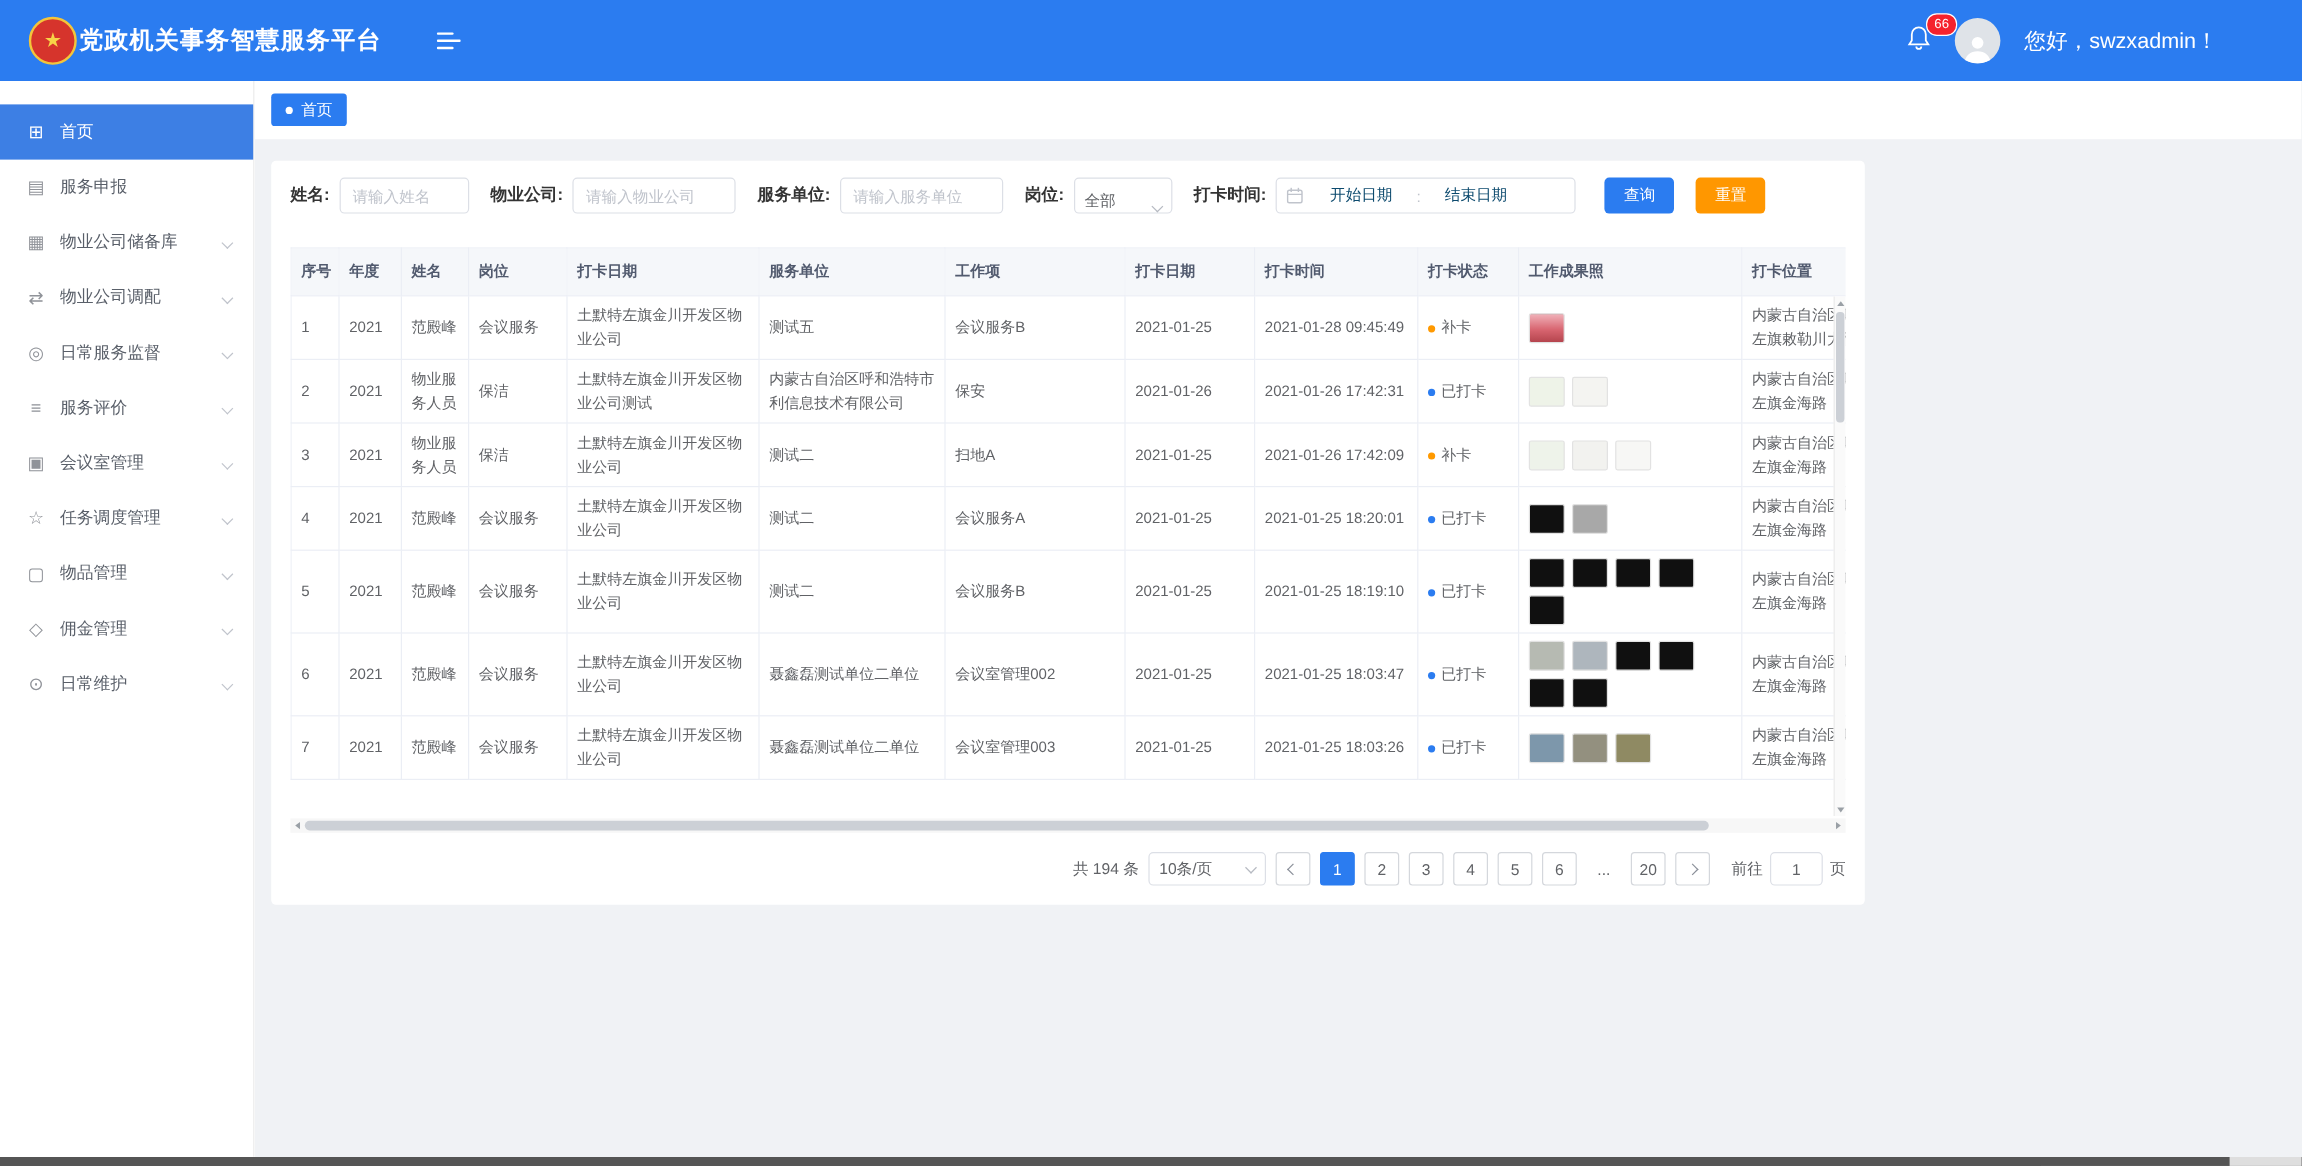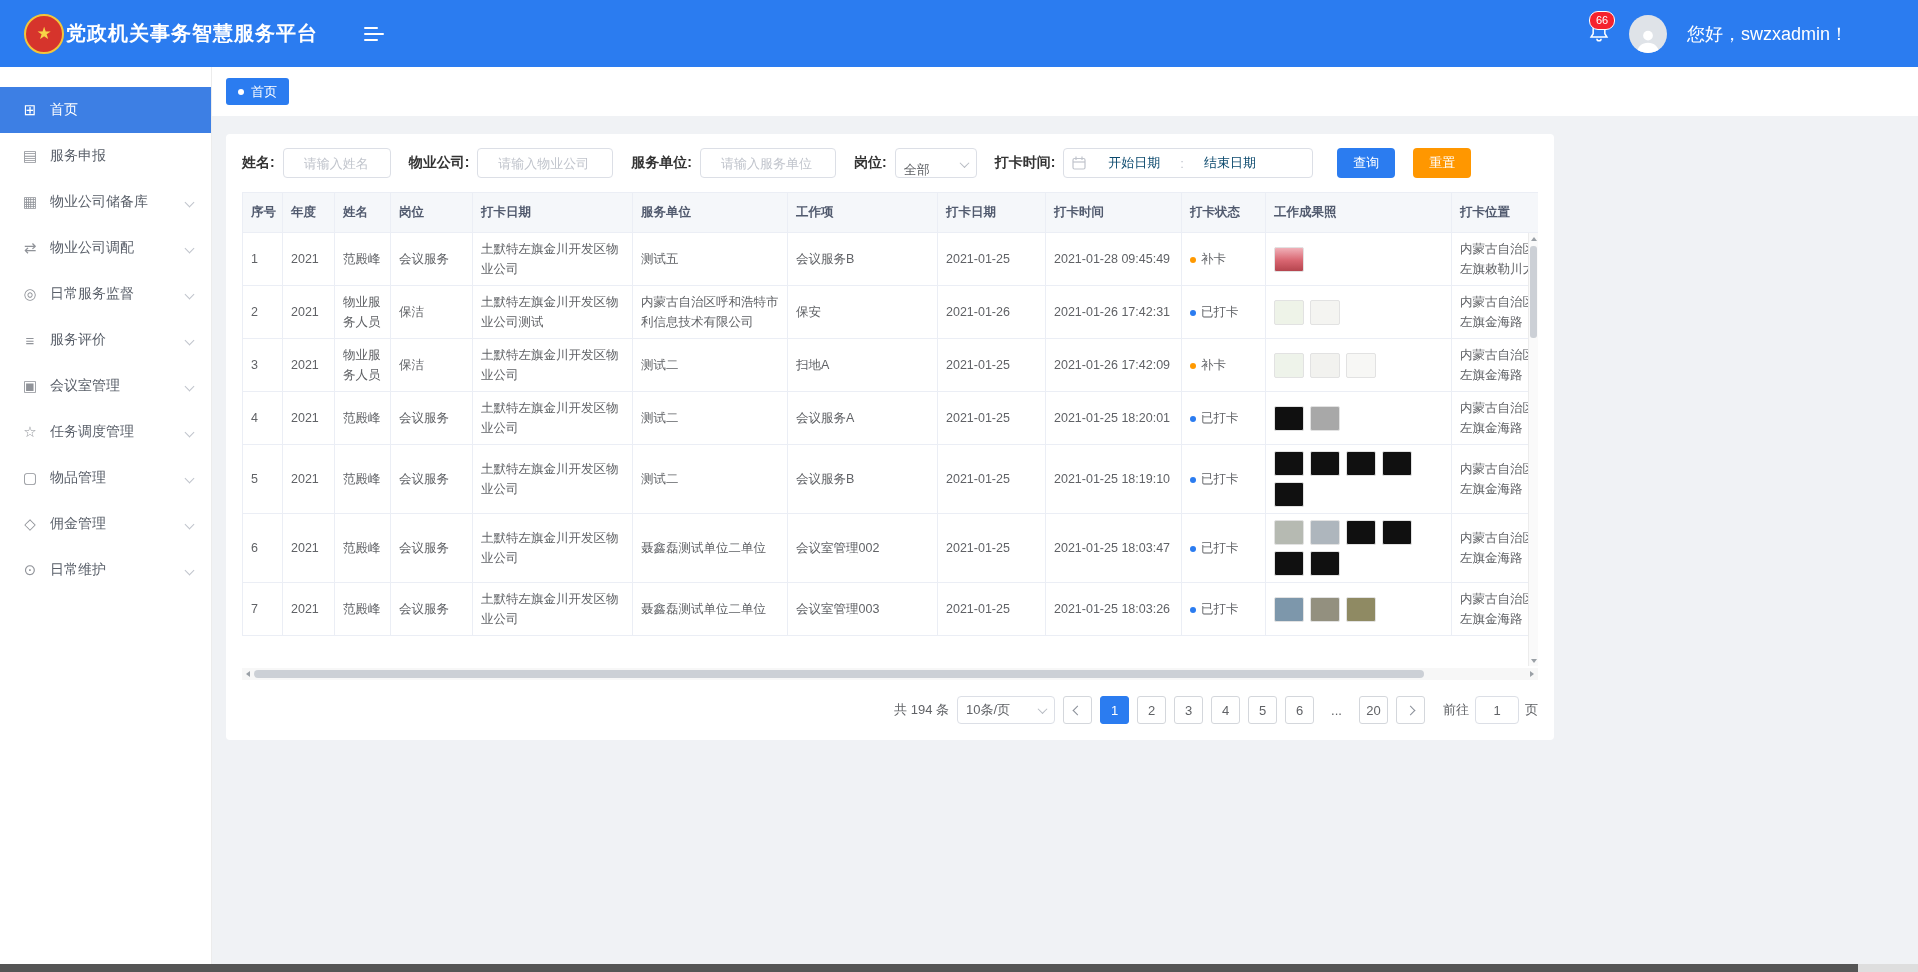--- a/index.html
+++ b/index.html
@@ -6,21 +6,21 @@
   html,body { width:1918px; height:972px; overflow:hidden; }
   body { font-family:"Liberation Sans","DejaVu Sans",sans-serif; background:#f0f2f5; color:#303133; font-size:14px; }
 
   
   .topbar { position:fixed; top:0; left:0; width:1918px; height:67px; background:var(--primary,#2b7cf0); display:flex; align-items:center; padding:0 70px 0 24px; z-index:20; }
   .logo { width:40px; height:40px; border-radius:50%; background:#d6342c; border:2px solid #f3c53a; display:flex; align-items:center; justify-content:center; color:#f7d447; font-size:17px; flex:0 0 auto; }
   .app-title { color:#fff; font-size:20px; font-weight:bold; margin-left:2px; letter-spacing:1px; white-space:nowrap; }
   .collapse-btn { margin-left:46px; background:none; border:none; cursor:pointer; display:flex; align-items:center; }
   .topbar-right { margin-left:auto; display:flex; align-items:center; gap:20px; }
   .bell-wrap { position:relative; cursor:pointer; }
-  .badge { position:absolute; top:-10px; left:0; background:#f5222d; color:#fff; font-size:11px; line-height:1; border-radius:9px; padding:3px 6px; border:1px solid #fff; }
+  .badge { position:absolute; top:-10px; left:16px; background:#f5222d; color:#fff; font-size:11px; line-height:1; border-radius:9px; padding:3px 6px; border:1px solid #fff; }
   .avatar { width:38px; height:38px; border-radius:50%; background:#dfe3e8; display:flex; align-items:flex-end; justify-content:center; overflow:hidden; cursor:pointer; }
   .greeting { color:#fff; font-size:18px; white-space:nowrap; }
 
   
   .sidebar { position:fixed; top:67px; left:0; width:212px; height:897px; background:#fff; border-right:1px solid #ececec; z-index:10; }
   .sidebar nav { padding-top:20px; }
   .sb-item { height:46px; display:flex; align-items:center; padding:0 18px 0 20px; color:#595f69; font-size:14px; cursor:pointer; }
   .sb-item.active { background:var(--sidebar-active,#3d7fe4); color:#fff; }
   .sb-ico { width:20px; margin-right:10px; font-size:15px; color:#909399; text-align:center; flex:0 0 auto; }
   .sb-item.active .sb-ico { color:#fff; }
@@ -35,27 +35,27 @@
 
   .card { margin:18px 0 0 14px; width:1328px; background:#fff; border-radius:4px; padding:14px 16px 16px; }
 
   
   .tabs { display:flex; gap:36px; margin-bottom:16px; }
   .tab { font-size:15px; color:#303133; padding:6px 2px 10px; cursor:pointer; position:relative; }
   .tab.active { color:var(--primary,#2b7cf0); }
   .tab.active::after { content:""; position:absolute; left:0; right:0; bottom:0; height:3px; background:var(--primary,#2b7cf0); border-radius:2px; }
 
   
-  .filters { display:flex; align-items:center; gap:8px; margin-bottom:14px; }
+  .filters { display:flex; align-items:center; gap:8px; margin-bottom:28px; }
   .filters label { font-weight:bold; font-size:14px; color:#333; white-space:nowrap; }
   .filters label:not(:first-child) { margin-left:10px; }
-  .f-input { height:30px; border:1px solid #dcdfe6; border-radius:4px; padding:0 20px; font-size:13px; color:#3b82f6; font-family:inherit; outline:none; }
+  .f-input { height:30px; border:1px solid #dcdfe6; border-radius:4px; padding:0 10px; font-size:13px; color:#3b82f6; font-family:inherit; outline:none; }
   .f-input::placeholder { color:#c0c4cc; }
   .w-name { width:108px; } .w-company { width:136px; } .w-unit { width:136px; }
-  .f-select { width:82px; height:30px; border:1px solid #dcdfe6; border-radius:4px; display:flex; align-items:flex-start; justify-content:space-between; padding:12px 8px; font-size:13px; color:#606266; cursor:pointer; background:#fff; }
+  .f-select { width:82px; height:30px; border:1px solid #dcdfe6; border-radius:4px; display:flex; align-items:flex-end; justify-content:space-between; padding:0 8px; font-size:13px; color:#606266; cursor:pointer; background:#fff; }
   .date-range { width:250px; height:30px; border:1px solid #dcdfe6; border-radius:4px; display:flex; align-items:center; padding:0 8px; background:#fff; cursor:pointer; }
   .date-range .ph { font-size:13px; color:#0c4a6e; width:84px; text-align:center; white-space:nowrap; }
   .date-range .sep { color:#c0c4cc; font-size:13px; margin:0 4px; }
   .btn { height:30px; padding:0 16px; border:none; border-radius:4px; color:#fff; font-size:13px; cursor:pointer; font-family:Liberation Serif, serif; }
   .btn-primary { background:var(--primary,#2b7cf0); margin-left:16px; }
   .btn-warning { background:var(--warning,#ff9700); margin-left:10px; }
 
   
   .table-viewport { position:relative; width:1296px; height:474px; overflow:hidden; }
   table { border-collapse:collapse; table-layout:fixed; width:1359px; }

